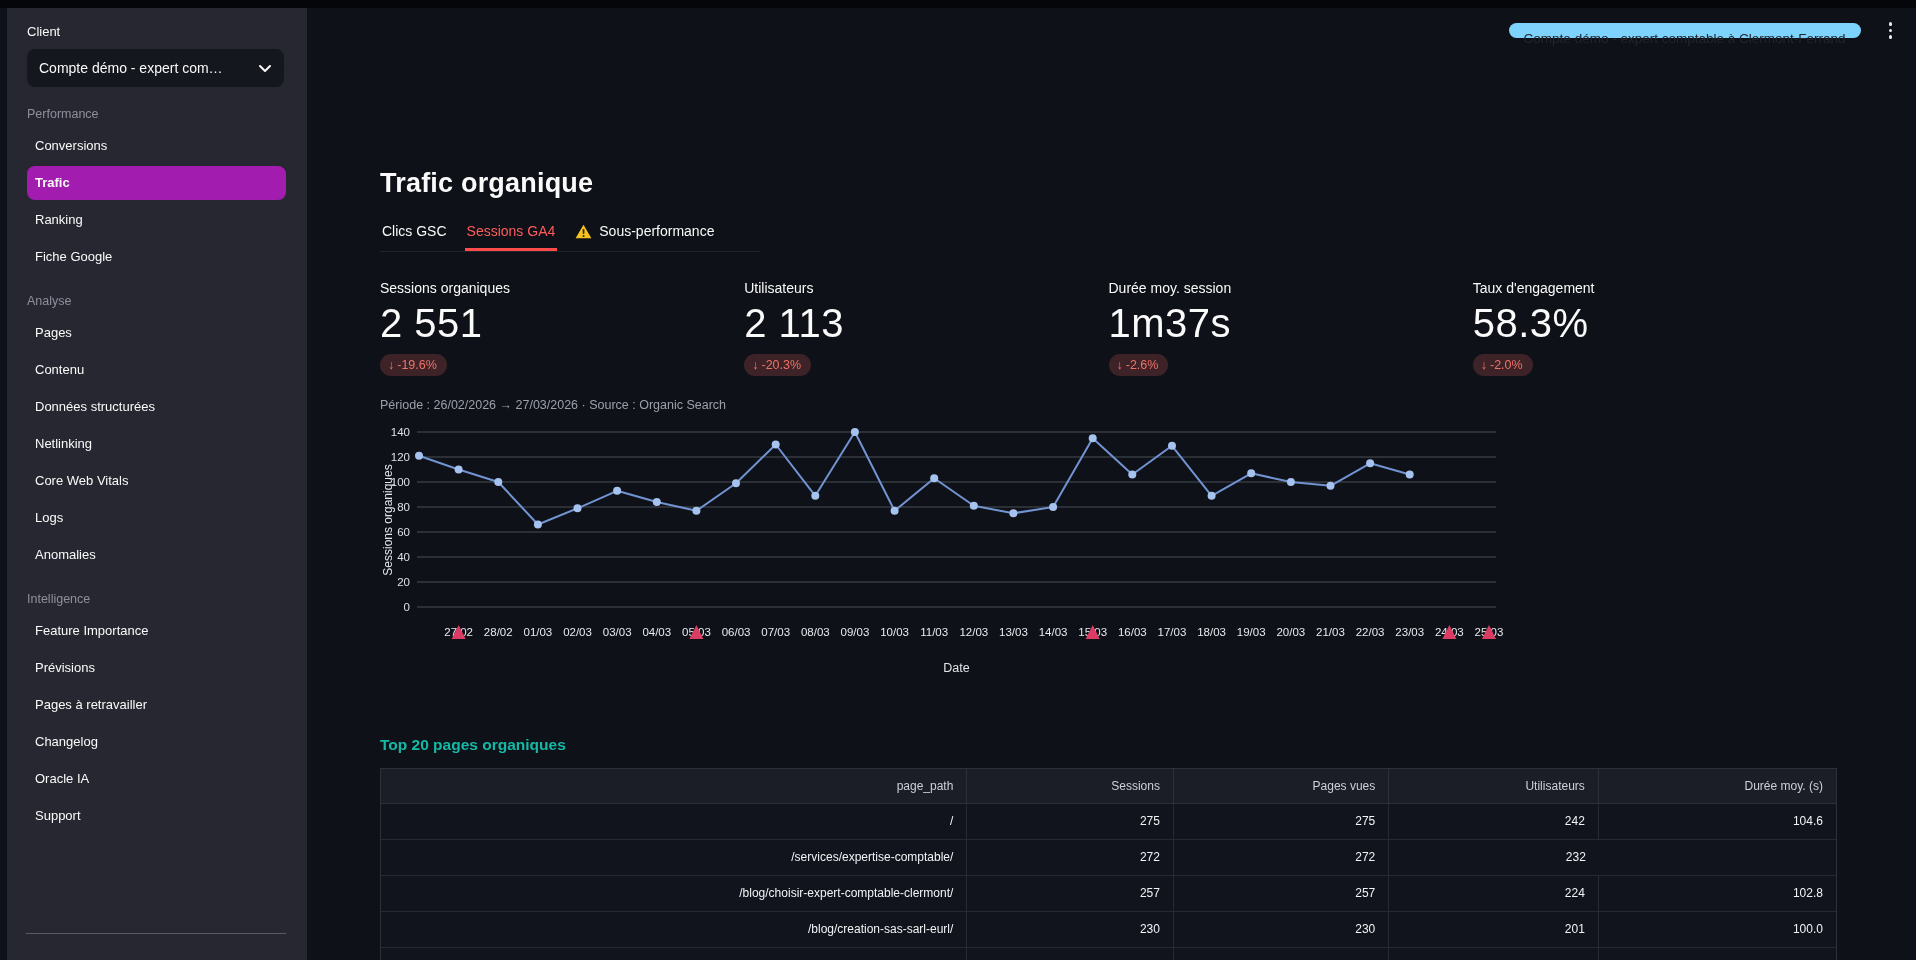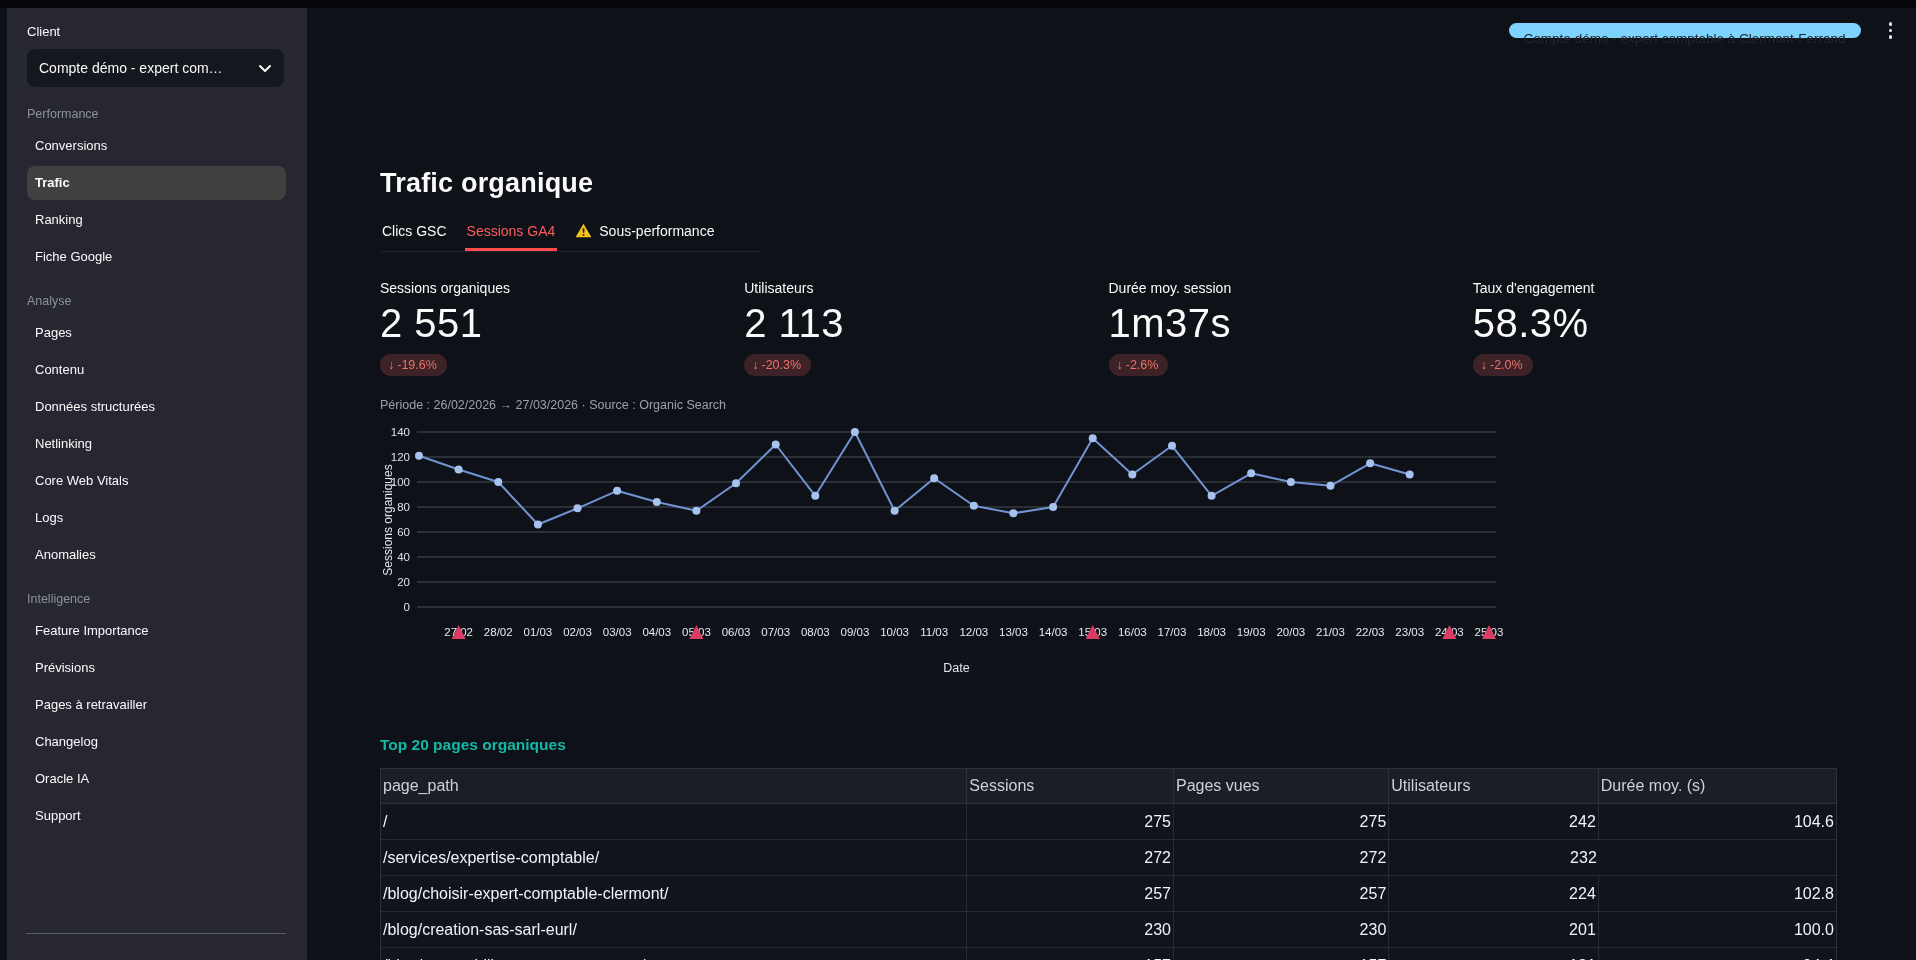--- a/index.html
+++ b/index.html
@@ -10,51 +10,51 @@
 
   
   .sidebar { position:absolute; top:8px; left:7px; width:300px; height:952px; background:#262730; padding:16px 20px 0 20px; z-index:2; }
   .client-label { font-size:13px; color:#fafafa; margin-bottom:10px; }
   .select-box { width:257px; height:38px; background:#15171e; border-radius:8px; display:flex; align-items:center; padding:0 12px; cursor:pointer; }
   .select-box .sel-text { flex:1; font-size:14px; color:#fafafa; white-space:nowrap; overflow:hidden; }
   .select-box svg { flex:none; }
   .side-nav { margin-top:8px; }
   .side-section { font-size:12.5px; color:#8d909c; margin:16px 0 4px 0; height:22px; line-height:22px; }
   .side-item { height:34px; line-height:34px; margin:3px 0; padding:0 12px 0 8px; font-size:13px; color:#fafafa; border-radius:8px; cursor:pointer; width:259px; }
-  .side-item.active { background:#404040; font-weight:bold; }
+  .side-item.active { background:#a21caf; font-weight:bold; }
   .side-divider { position:absolute; left:19px; top:925px; width:260px; height:1px; background:#585b66; }
 
   
   .main { position:absolute; top:8px; left:300px; width:1616px; height:952px; background:#0e1117; }
   .top-right { position:absolute; top:10px; right:20px; display:flex; align-items:center; gap:24px; }
   .account-badge { background:#7dd3fc; color:#24252c; font-size:13.5px; height:15px; line-height:31px; padding:0 15px; border-radius:16px; white-space:nowrap; }
   .kebab { display:flex; flex-direction:column; gap:3px; align-items:center; cursor:pointer; padding:4px; }
   .kebab i { width:3.5px; height:3.5px; border-radius:50%; background:#e8eaed; display:block; }
 
   .content { padding:160px 79px 0 80px; }
   .page-title { font-size:27px; font-weight:700; color:#fafafa; letter-spacing:0.2px; }
 
   .tabs { display:flex; gap:16px; margin-top:16px; border-bottom:1px solid rgba(250,250,250,0.08); width:fit-content; min-width:380px; }
-  .tab { font-size:14px; color:#fafafa; padding:8px 2px 9px 2px; border-bottom:3px solid transparent; cursor:pointer; display:flex; align-items:flex-start; gap:7px; }
+  .tab { font-size:14px; color:#fafafa; padding:8px 2px 9px 2px; border-bottom:3px solid transparent; cursor:pointer; display:flex; align-items:center; gap:7px; }
   .tab.active { color:#ff5c5c; border-bottom-color:#ff4b4b; }
   .warn-icon { width:17px; height:15px; display:inline-block; }
 
   .kpi-row { display:grid; grid-template-columns:repeat(4,1fr); margin-top:28px; }
   .kpi-label { font-size:14px; color:#fafafa; }
   .kpi-value { font-size:40px; font-weight:400; color:#fafafa; margin-top:8px; line-height:38px; letter-spacing:0.5px; }
   .kpi-delta { display:inline-flex; align-items:center; gap:3px; margin-top:12px; background:#3d2327; color:#ee7268; font-size:12.5px; padding:4px 10px 4px 8px; border-radius:12px; }
 
   .period { margin-top:22px; font-size:12.5px; color:#9ba0ab; }
 
   .chart-wrap { margin-top:8px; }
 
   .table-title { margin-top:40px; font-size:15.5px; font-weight:700; color:#14b8a6; }
   .pg-table { margin-top:14px; width:1457px; border:1px solid #2c303b; border-bottom:none; }
   .t-row { display:grid; grid-template-columns:40.3% 14.2% 14.8% 14.4% 16.3%; }
-  .t-row > div { padding:0 2px; height:34px; line-height:34px; font-size:16px; border-right:1px solid #262a34; overflow:hidden; white-space:nowrap; }
+  .t-row > div { padding:0 13px; height:34px; line-height:34px; font-size:12px; border-right:1px solid #262a34; overflow:hidden; white-space:nowrap;text-align:right; }
   .t-row > div:last-child { border-right:none; }
   .t-head { background:#1b1e26; border-bottom:1px solid #2c303b; }
   .t-head > div { color:#cdd0d8; border-right:1px solid #2c303b; }
   .t-body { background:#11141c; border-bottom:1px solid #262a34; }
   .t-body > div { color:#f2f3f6; height:35px; line-height:35px; }
   .num { text-align:right; }
 </style>
 </head>
 <body>
 

